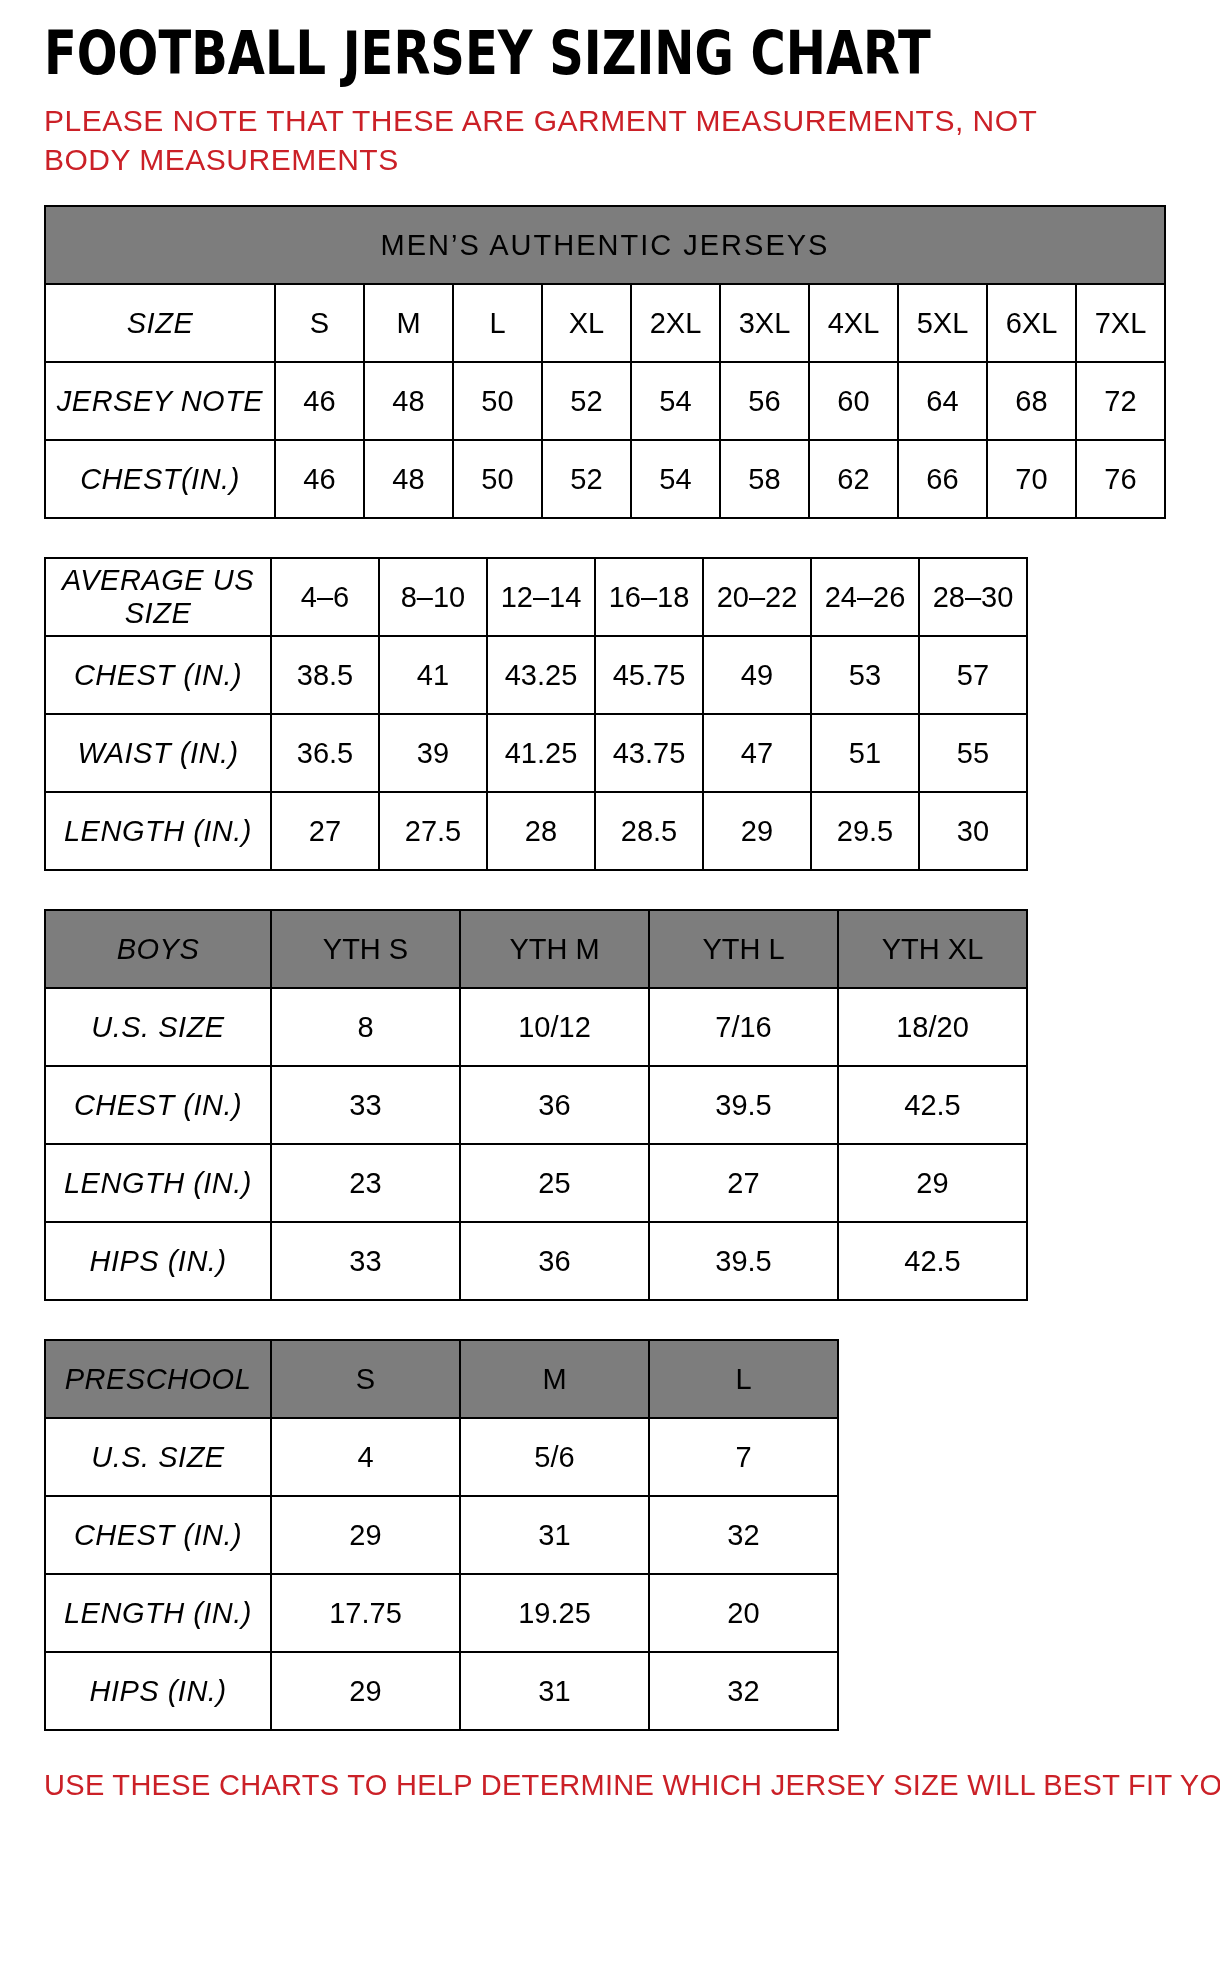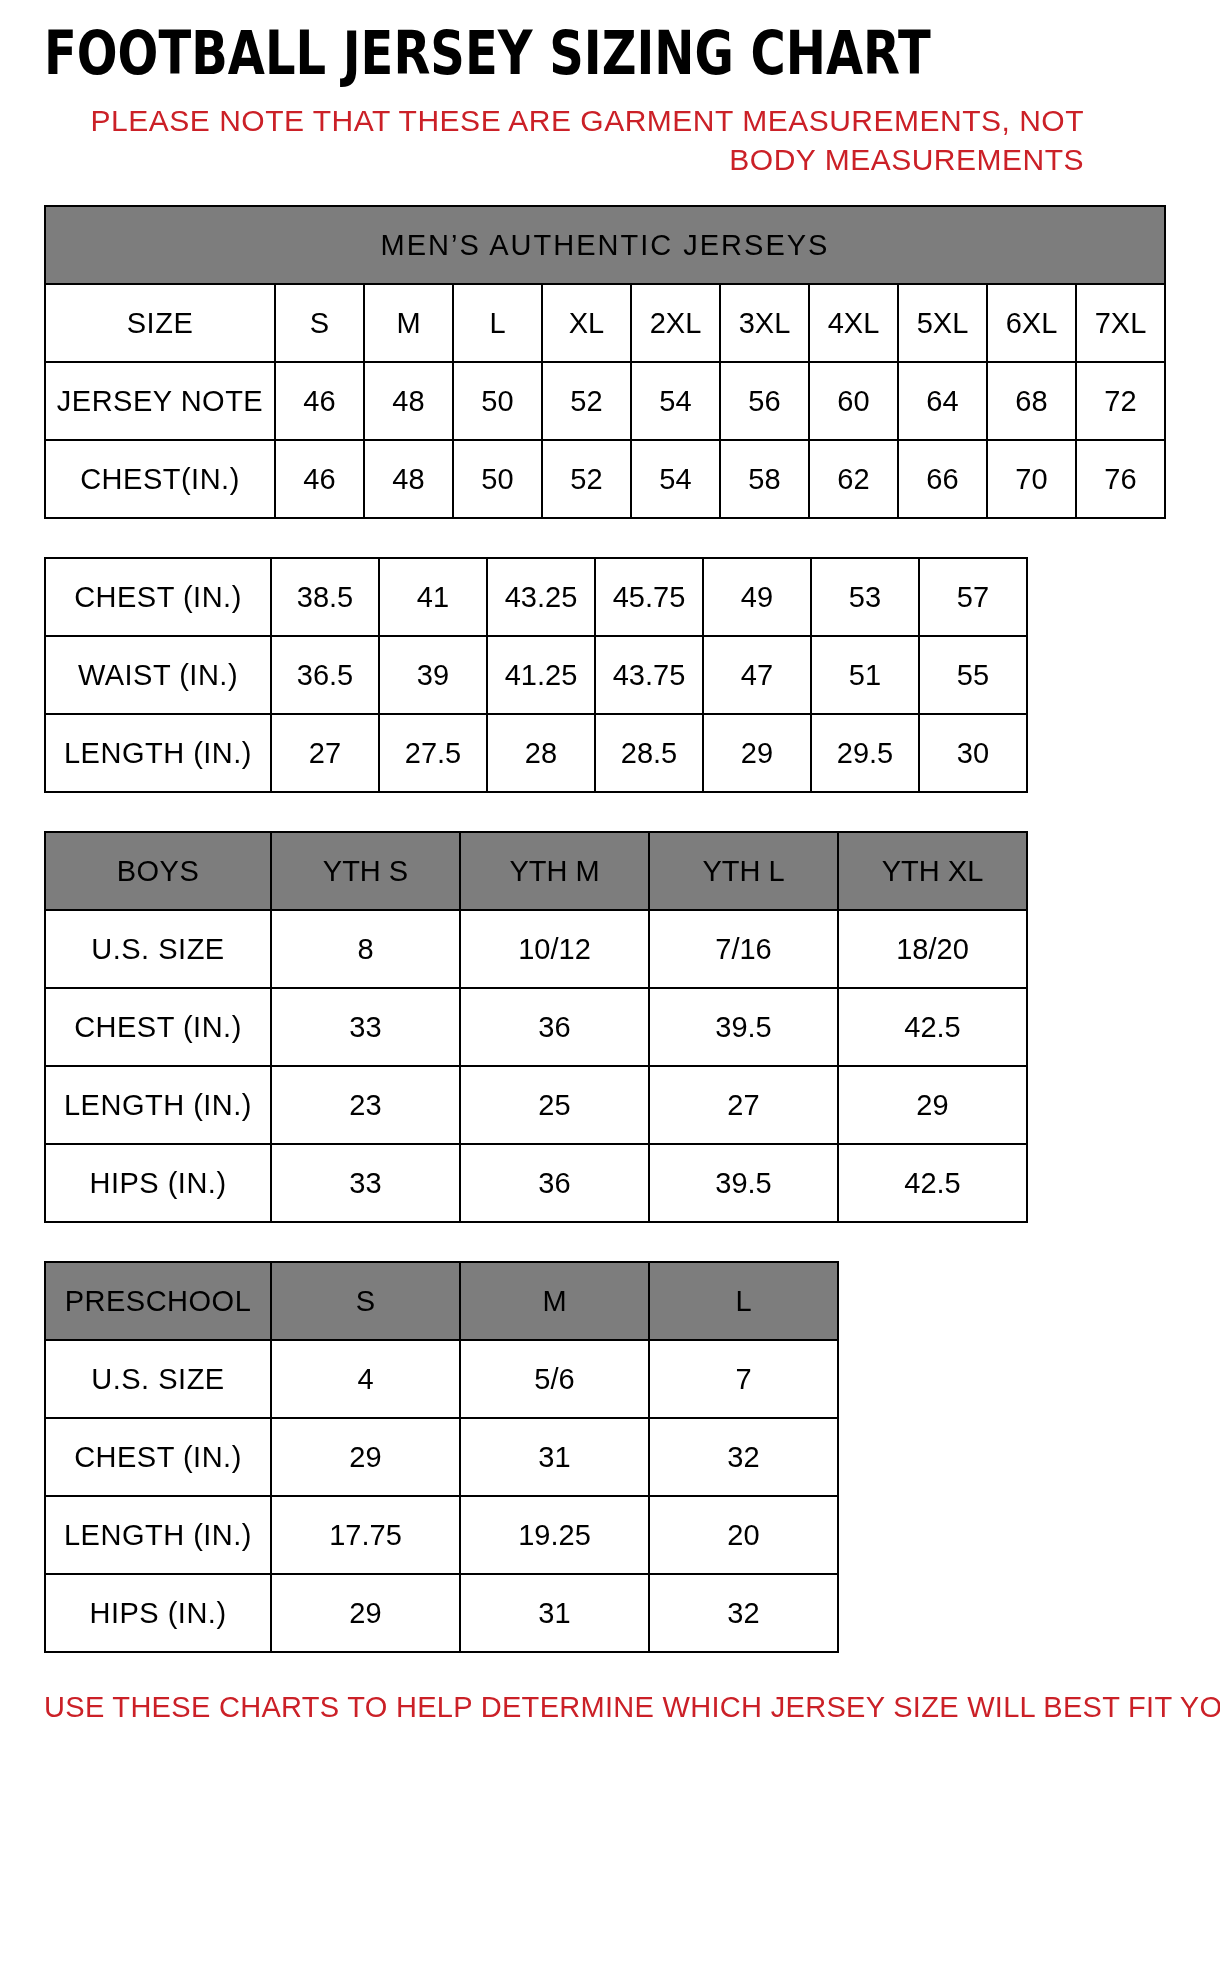--- a/index.html
+++ b/index.html
@@ -27,21 +27,20 @@
     transform-origin: left center;
     white-space: nowrap;
   }
   .subtitle {
     margin: 0 0 26px 0;
     color: var(--red, #cb2027);
     font-size: 30px;
     line-height: 1.3;
     letter-spacing: 0.5px;
     max-width: 1040px;
-    text-align: right;
   }
   table.chart {
     table-layout: fixed;
     border-collapse: separate;
     border-spacing: 0;
     border-top: 2px solid #000;
     border-left: 2px solid #000;
     margin: 0 8px 38px 0;
   }
   table.chart td {
@@ -52,20 +51,21 @@
     font-size: 29px;
     color: #000;
     height: 78px;
     padding: 4px 6px;
     box-sizing: border-box;
     overflow: hidden;
   }
   td.rowlabel {
     font-size: 28px;
     letter-spacing: 0.5px;
+    font-style: italic;
   }
   td.gray {
     background: var(--gray, #7d7d7d);
     color: #ffffff;
     border-right-color: #ffffff;
   }
   td.gray:last-child {
     border-right-color: #000000;
   }
   td.banner {
@@ -163,20 +163,30 @@
         <col class="c-data">
         <col class="c-data">
         <col class="c-data">
         <col class="c-data">
         <col class="c-data">
         <col class="c-data">
         <col class="c-data">
       </colgroup>
       <tbody>
         <tr>
+          <td class="rowlabel">AVERAGE US SIZE</td>
+          <td>4–6</td>
+          <td>8–10</td>
+          <td>12–14</td>
+          <td>16–18</td>
+          <td>20–22</td>
+          <td>24–26</td>
+          <td>28–30</td>
+        </tr>
+        <tr>
           <td class="rowlabel">CHEST (IN.)</td>
           <td>38.5</td>
           <td>41</td>
           <td>43.25</td>
           <td>45.75</td>
           <td>49</td>
           <td>53</td>
           <td>57</td>
         </tr>
         <tr>

